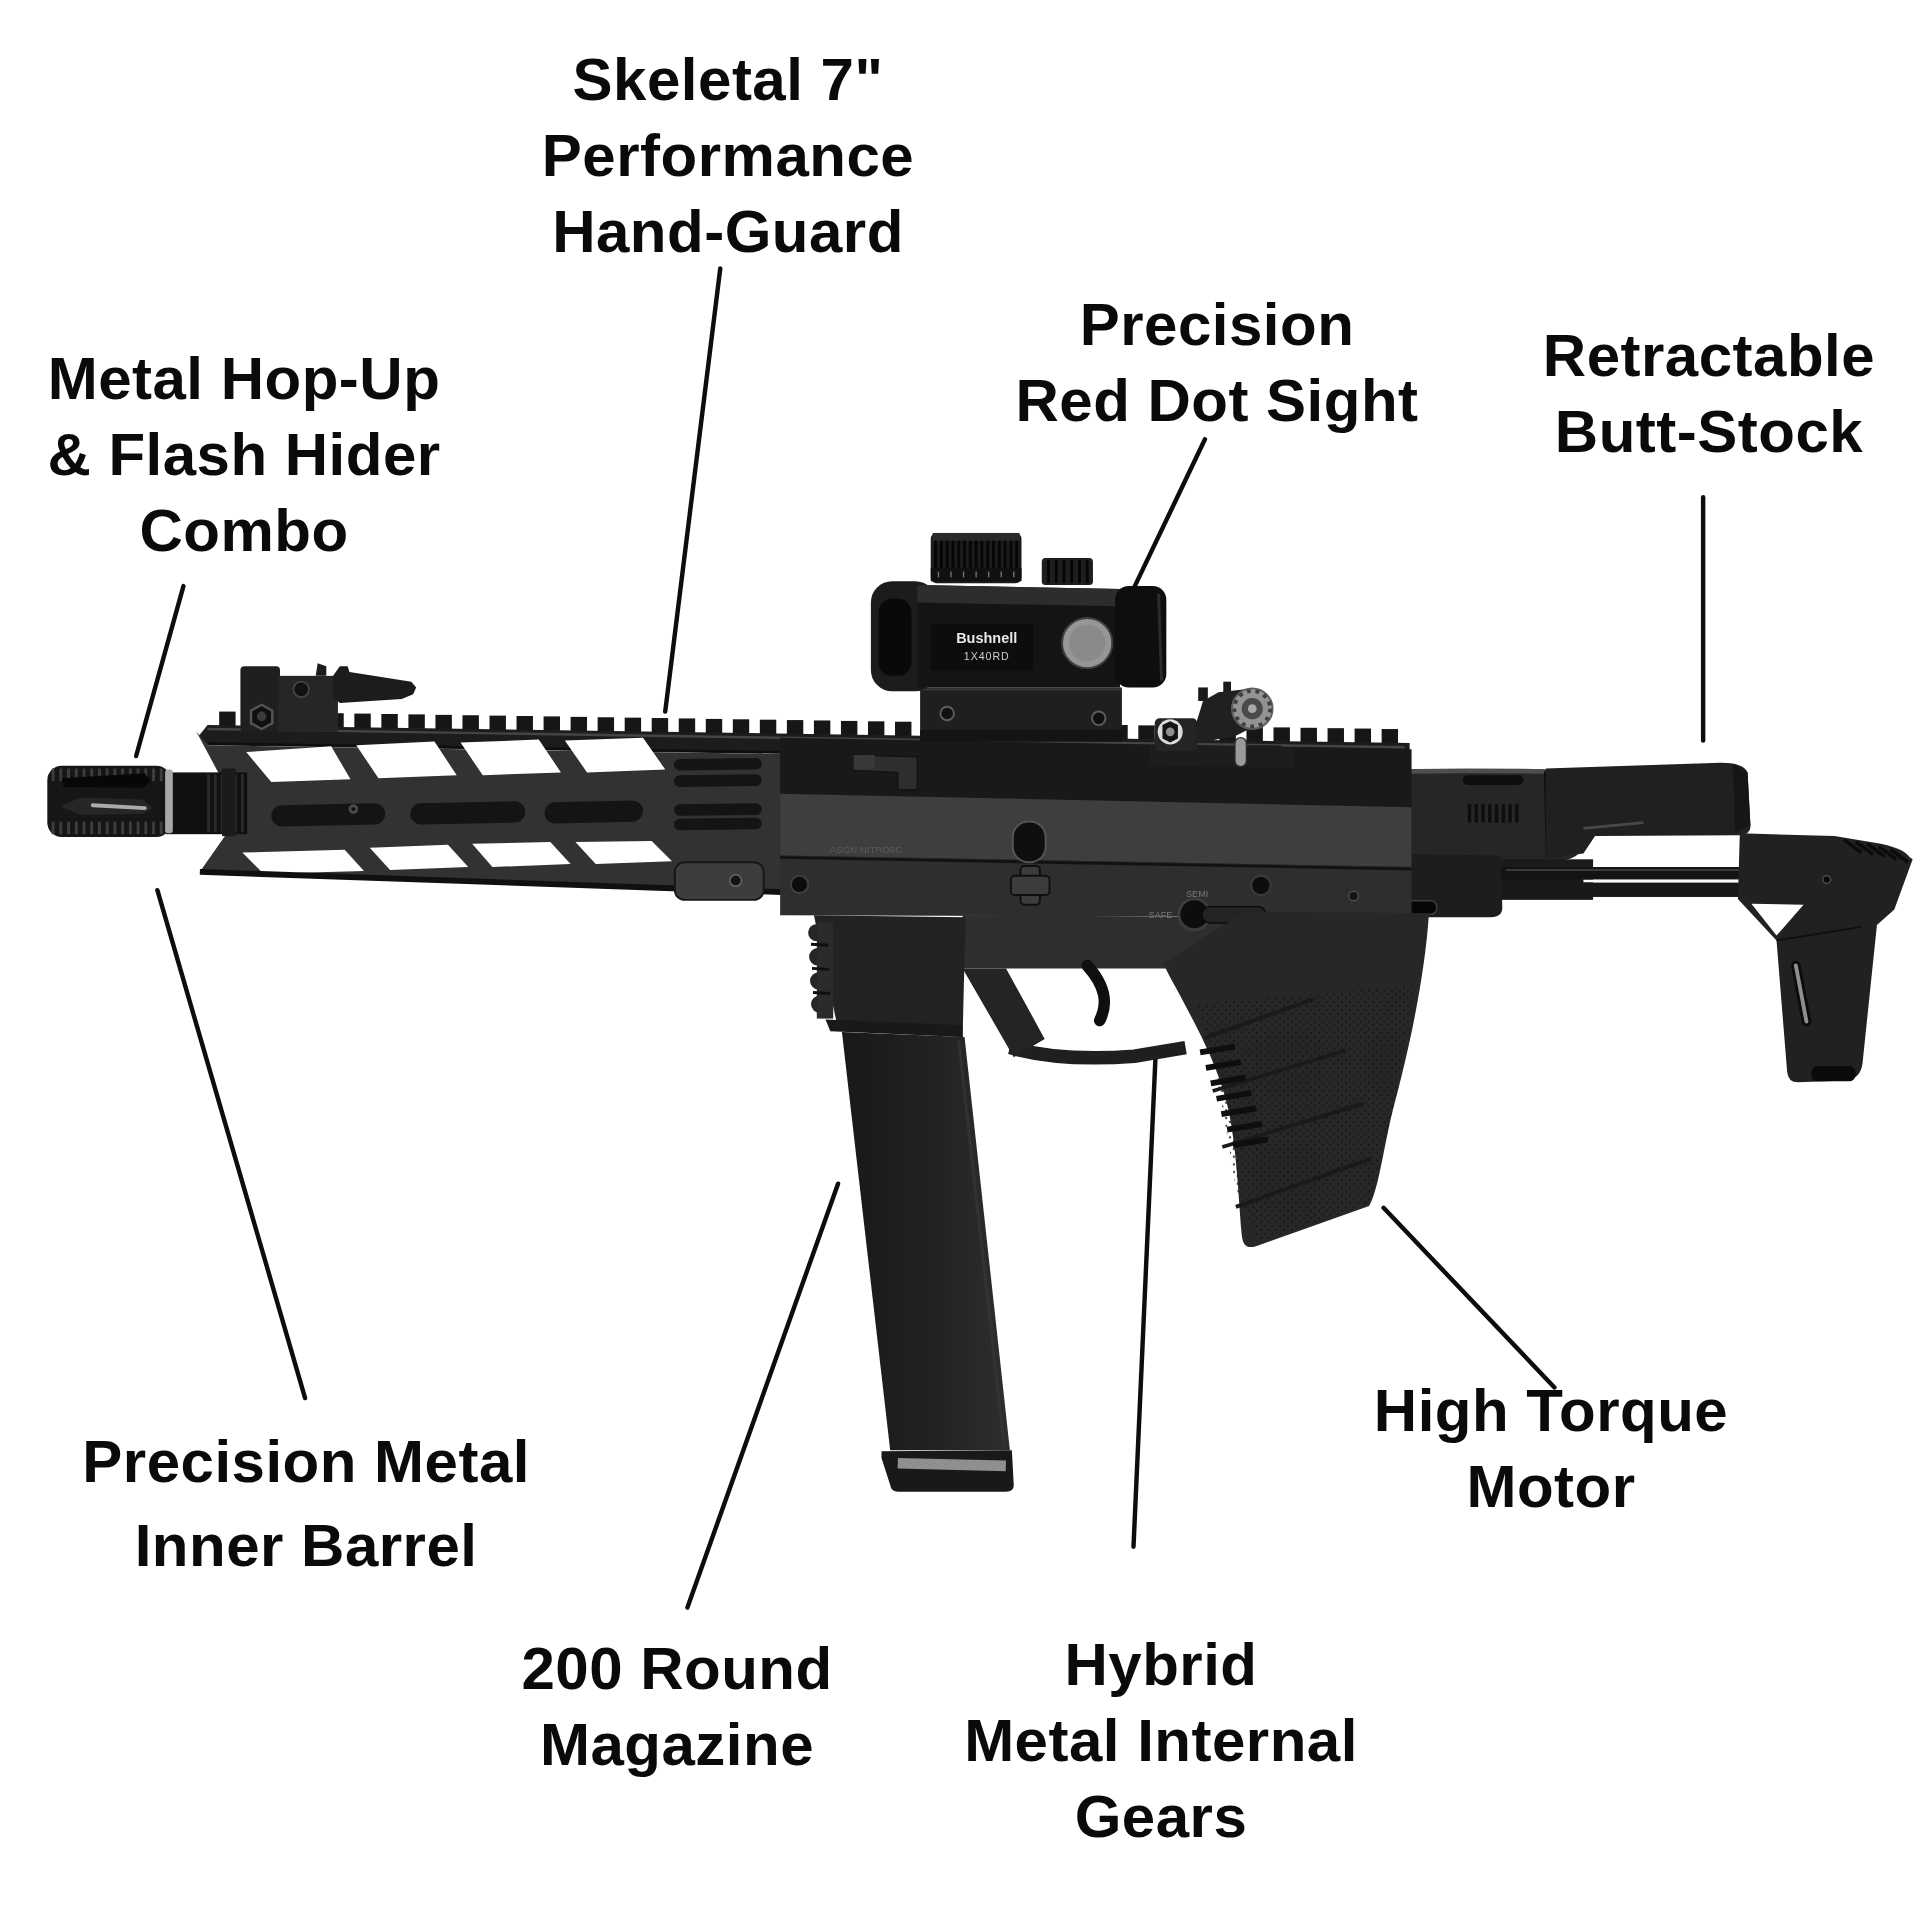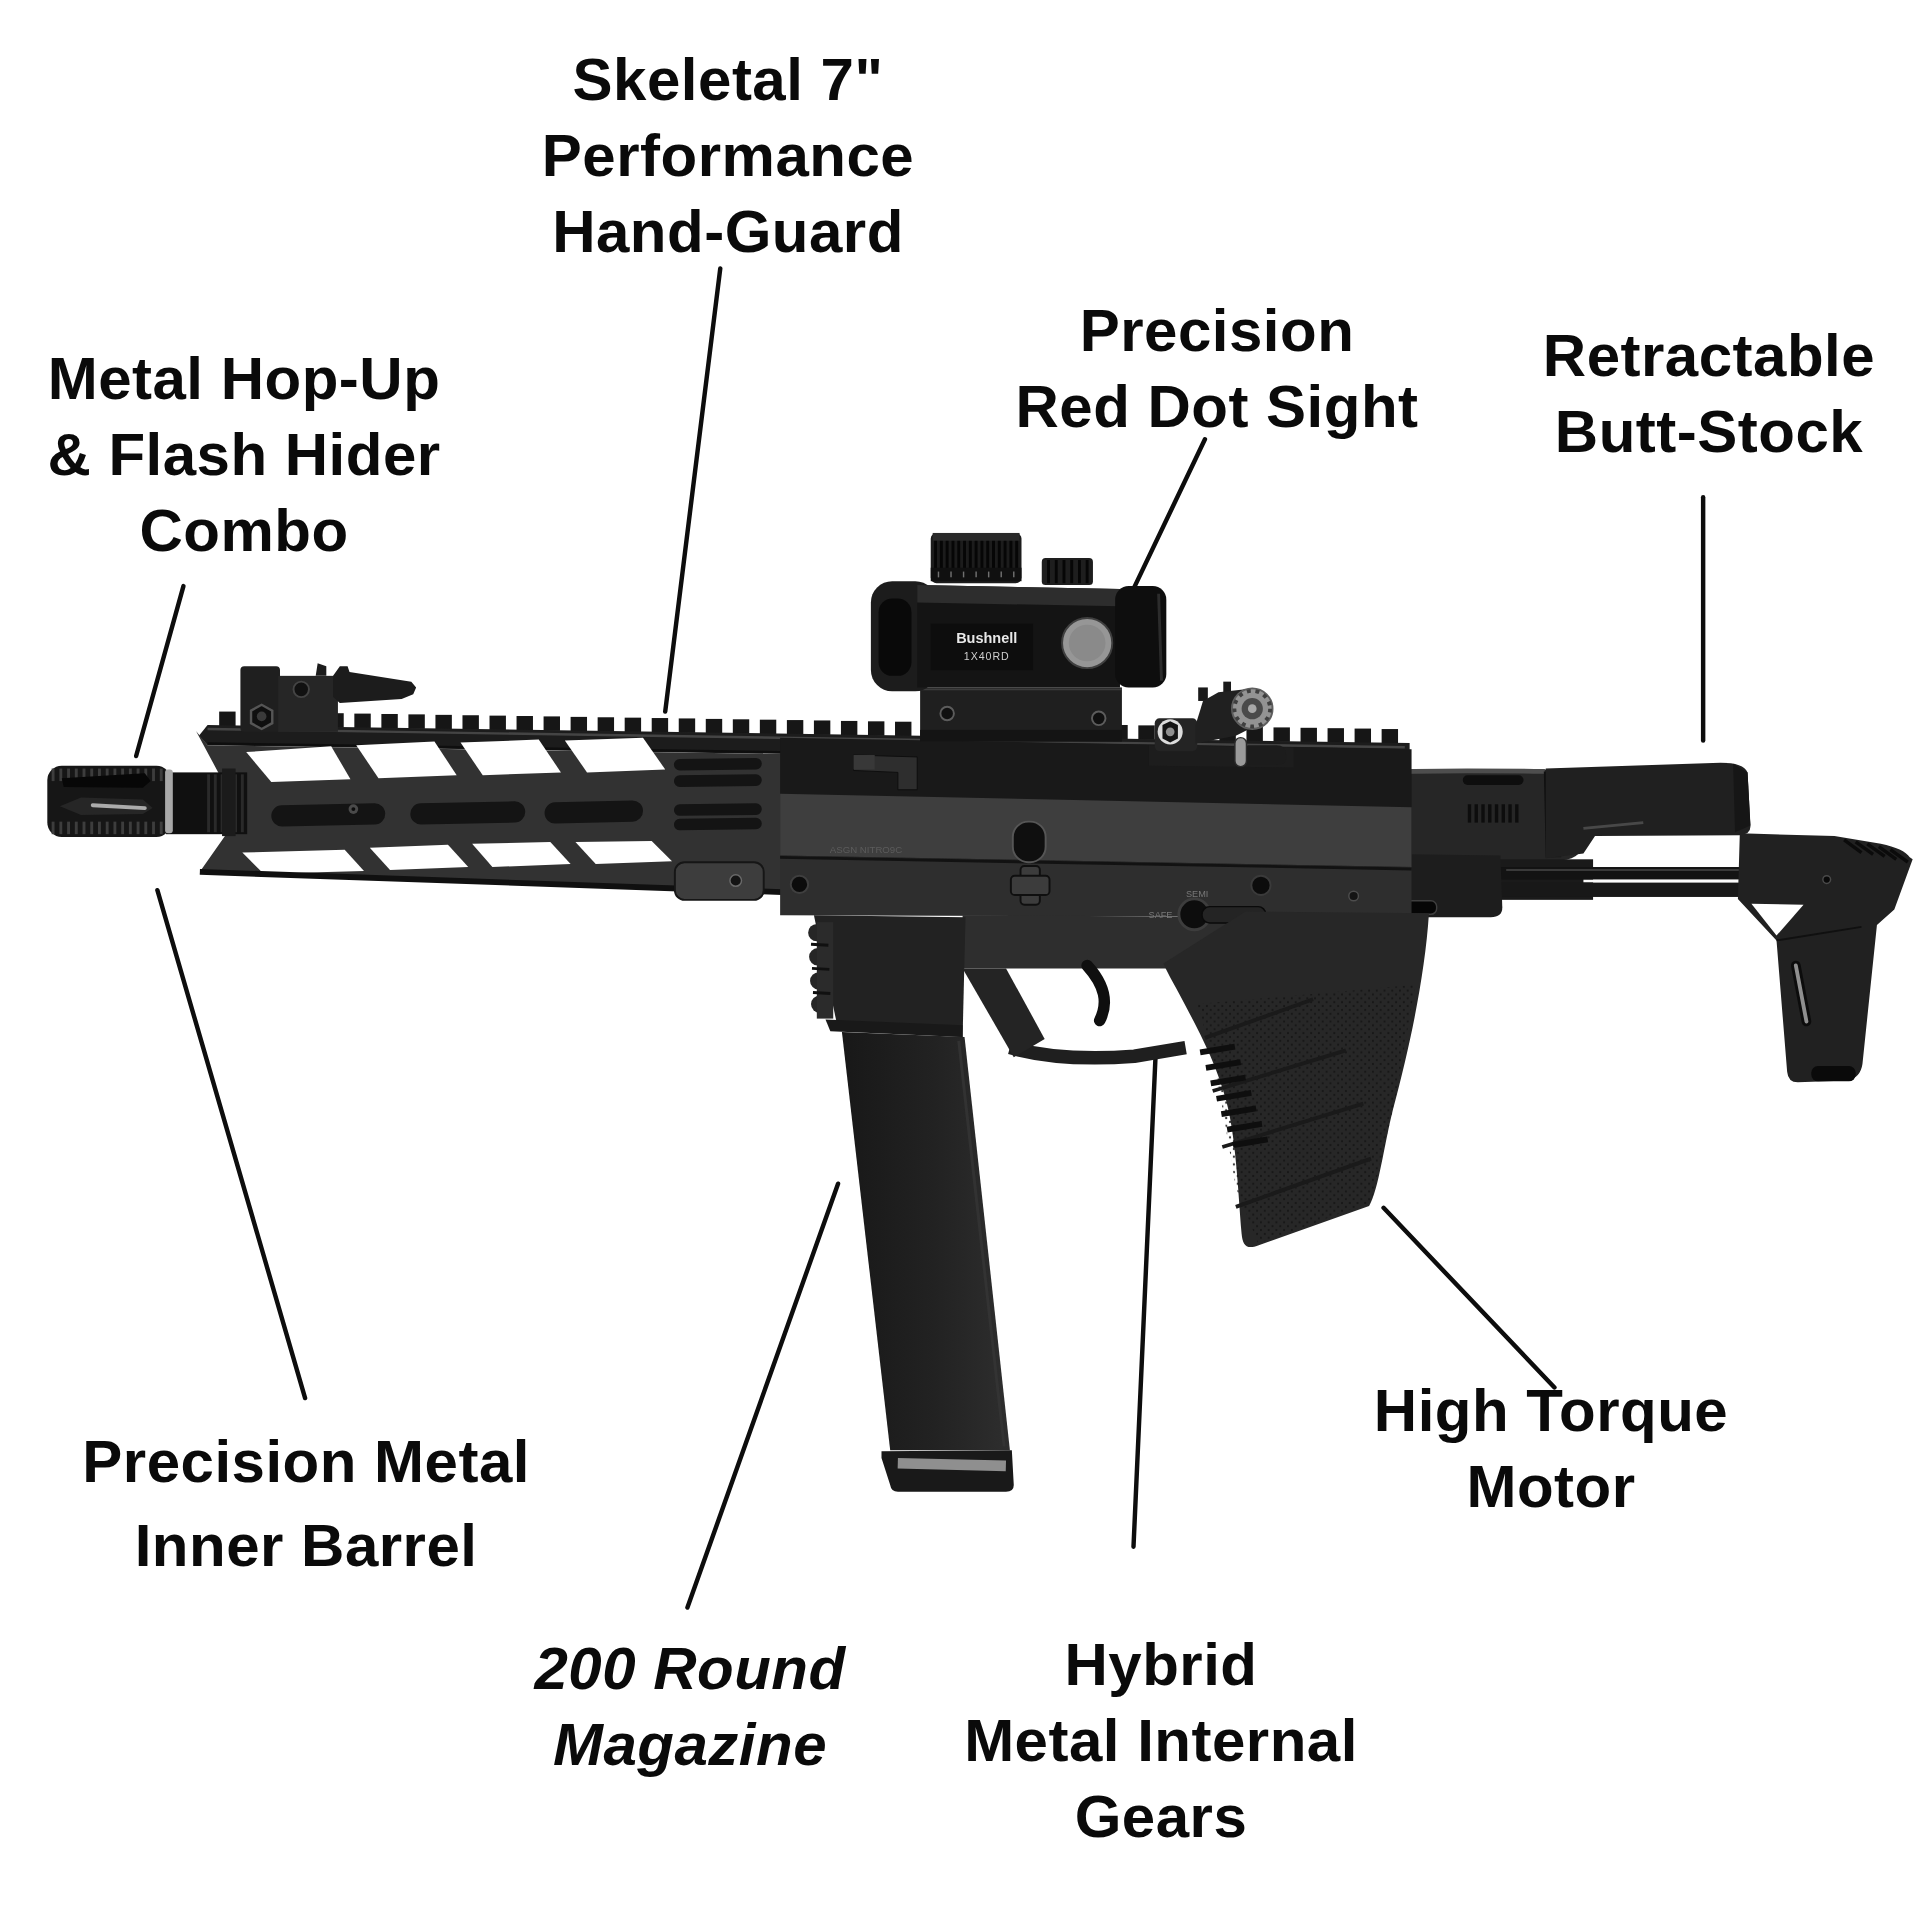--- a/index.html
+++ b/index.html
@@ -312,19 +312,19 @@
 <polygon points="1238,752 1246,726 1262,717 1290,714 1305,720 1310,736 1300,752 1280,762 1238,770" fill="#202020"></polygon>
 <circle cx="1297" cy="734" r="21" fill="#939393" stroke="#5f5f5f" stroke-width="2"></circle>
 <circle cx="1297" cy="734" r="18.5" fill="none" stroke="#3f3f3f" stroke-width="4" stroke-dasharray="4 5"></circle>
 <circle cx="1297" cy="734" r="11" fill="#4a4a4a"></circle>
 <circle cx="1297" cy="734" r="4.5" fill="#a8a8a8"></circle>
 <path d="M1292,772 L1322,772 Q1332,772 1332,782 L1332,786 Q1332,792 1322,792 L1292,792 Z" fill="#1c1c1c"></path>
 <rect x="1279" y="764" width="12" height="30" rx="6" fill="#9a9a9a" stroke="#2a2a2a" stroke-width="1.5"></rect>
 </svg>
 <div class="lbl" style="left:-65px;top:341px;">Metal Hop-Up<br>&amp; Flash Hider<br>Combo</div>
 <div class="lbl" style="left:419px;top:42px;">Skeletal 7"<br>Performance<br>Hand-Guard</div>
-<div class="lbl" style="left:908px;top:293px;">Precision<br>Red Dot Sight</div>
+<div class="lbl" style="left:908px;top:287px;">Precision<br>Red Dot Sight</div>
 <div class="lbl" style="left:1400px;top:318px;">Retractable<br>Butt-Stock</div>
 <div class="lbl" style="left:-2.9px;top:1420px;line-height:84px;">Precision Metal<br>Inner Barrel</div>
-<div class="lbl" style="left:381px;top:1631px;font-style:italic;">200 Round<br>Magazine</div>
+<div class="lbl" style="left:368px;top:1631px;">200 Round<br>Magazine</div>
 <div class="lbl" style="left:852px;top:1627px;">Hybrid<br>Metal Internal<br>Gears</div>
 <div class="lbl" style="left:1242px;top:1373px;">High Torque<br>Motor</div>
 
 
 </body></html>

